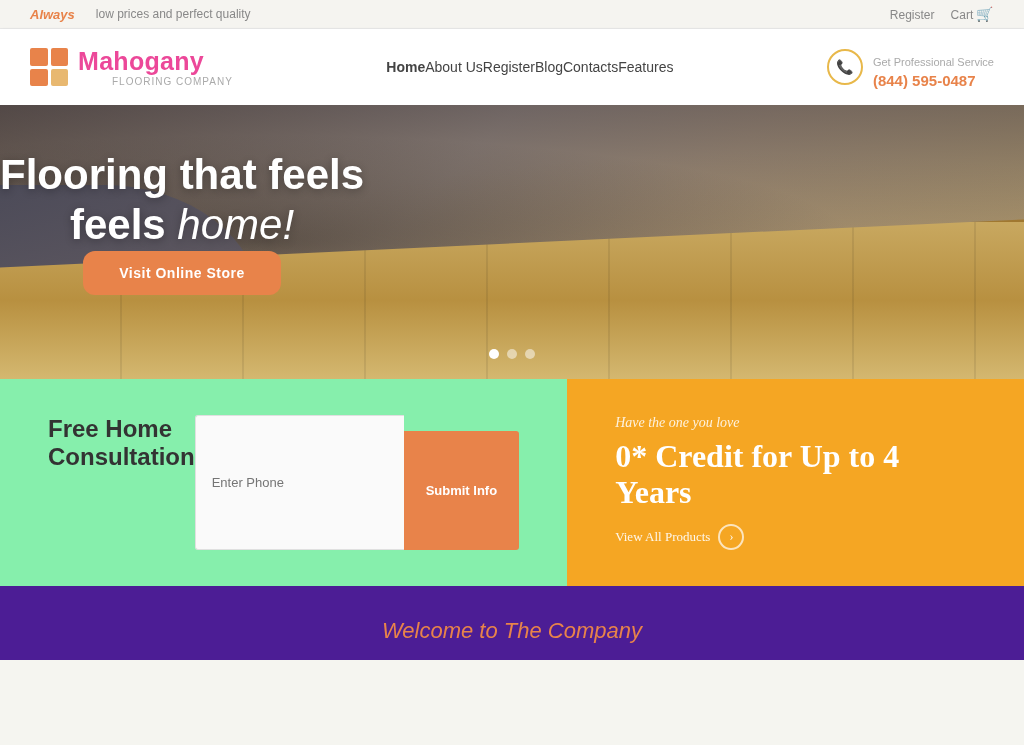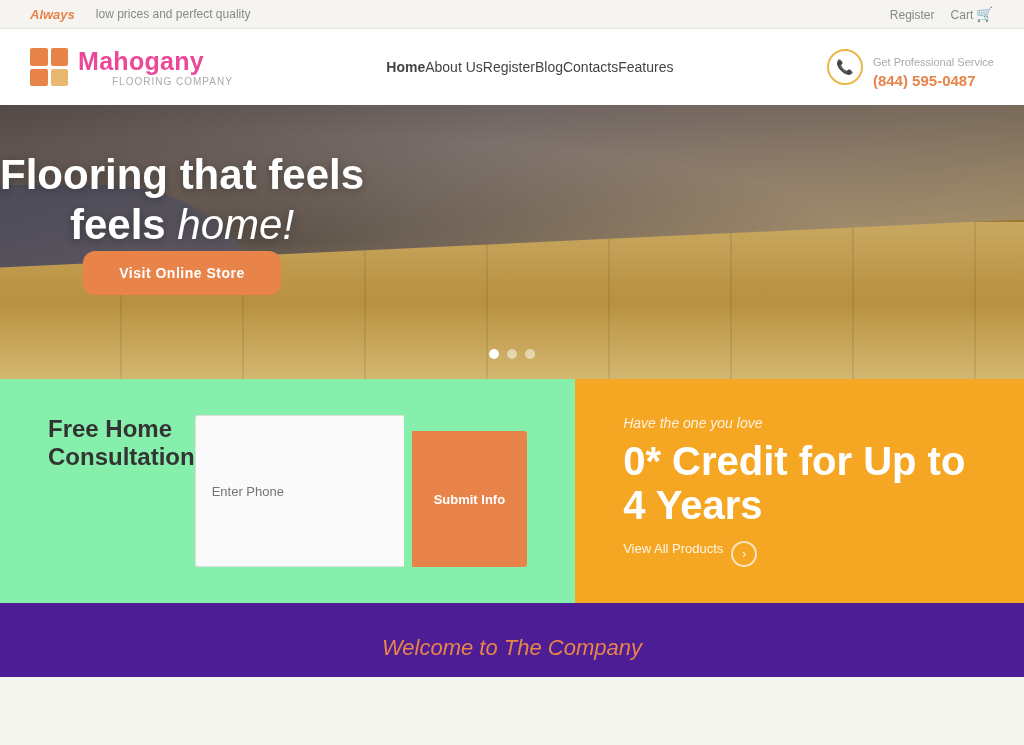--- a/index.html
+++ b/index.html
@@ -153,21 +153,21 @@
     .two-col {
       display: flex; width: 100%; min-height: 170px;
     }
     .col-white {
       flex: 1;
       background: #86efac;
       padding: 36px 48px;
       display: flex; flex-direction: row; justify-content: center;
     }
     .col-white h3 { font-size: 24px; color: #333; font-weight: 600; margin-bottom: 20px; }
-    .form-row { display: flex; gap: 8px; }
+    .form-row { display: flex; gap: 0; }
     .form-row input {
       flex: 1;
       padding: 14px 16px;
       border: 1px solid #e0e0e0;
       border-right: none;
       font-size: 13px; color: #bbb;
       background: #fafafa;
       outline: none;
       border-radius: 3px 0 0 3px;
     }
@@ -178,26 +178,26 @@
       cursor: pointer;
       border-radius: 0 3px 3px 0;
       white-space: nowrap;
       margin-top: 16px;
     }
 
     .col-orange {
       flex: 1;
       background: #f5a623;
       padding: 36px 48px;
-      display: flex; flex-direction: column; justify-content: center;
+      display: flex; flex-direction: column; justify-content: center; font-family: Liberation Serif, serif;
     }
     .col-orange .tagline { color: rgba(255,255,255,0.85); font-size: 14px; font-style: italic; margin-bottom: 8px; }
-    .col-orange h3 { font-size: 40px; color: #fff; font-weight: 700; line-height: 1.1; margin-bottom: 14px; }
+    .col-orange h3 { font-size: 32px; color: #fff; font-weight: 700; line-height: 1.1; margin-bottom: 14px; }
     .view-all-link {
-      display: flex; gap: 8px;
+      display: flex; align-items: center; gap: 8px;
       color: rgba(255,255,255,0.9); font-size: 13px; text-decoration: none;
       cursor: pointer;
     }
     .view-circle {
       width: 26px; height: 26px; border-radius: 50%;
       border: 2px solid rgba(255,255,255,0.7);
       display: flex; align-items: center; justify-content: center;
       font-size: 12px; color: rgba(255,255,255,0.9);
     }
 

